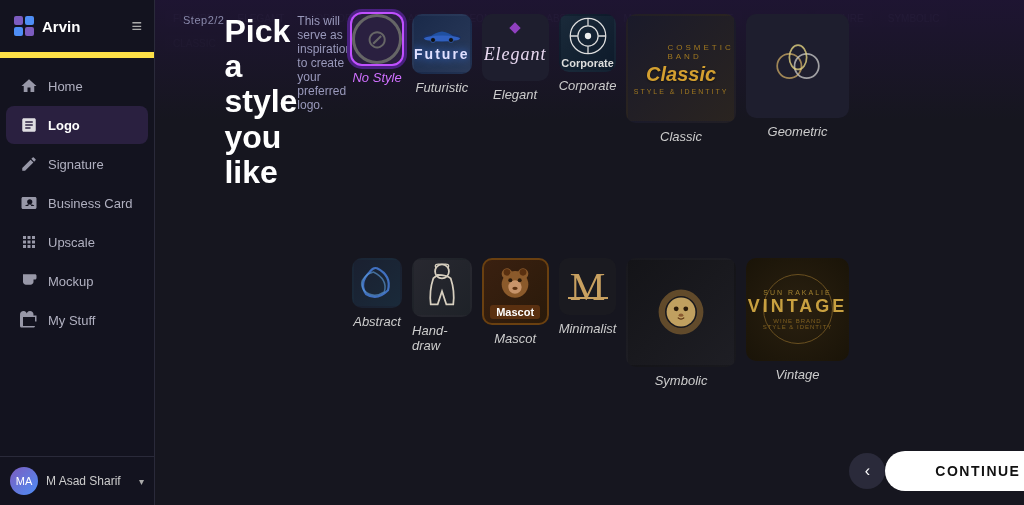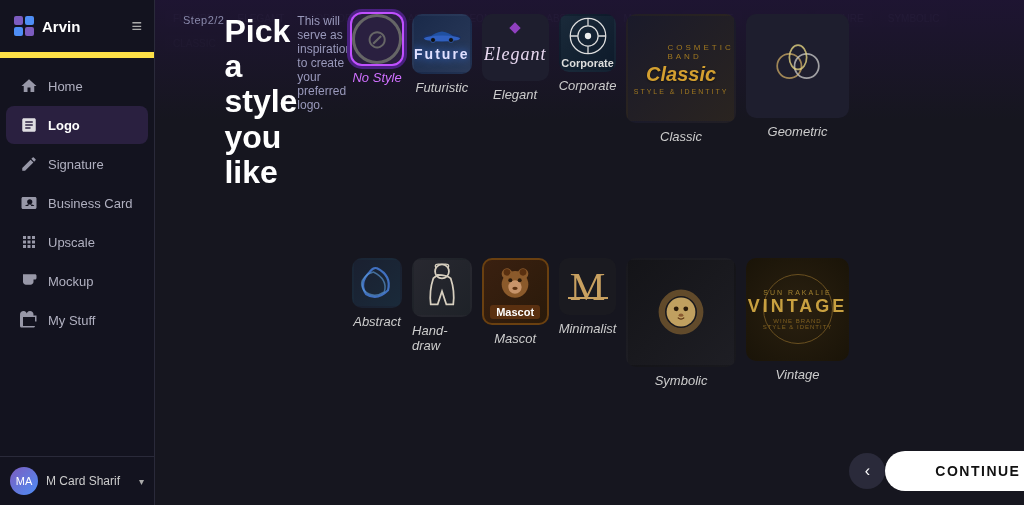--- a/index.html
+++ b/index.html
@@ -419,21 +419,21 @@
           <path d="M20 6h-2.18c.07-.44.18-.88.18-1.36 0-2.57-2.1-4.64-4.67-4.64-1.4 0-2.65.57-3.56 1.5L9 3.27 8.23 1.5C7.32.57 6.07 0 4.67 0 2.1 0 0 2.07 0 4.64c0 .48.11.92.18 1.36H0v14c0 1.1.9 2 2 2h16c1.1 0 2-.9 2-2v-6h2V6h-2zm0 14H4V8h16v12z"></path>
         </svg>
       <span>My Stuff</span>
     </div>
   </nav>
 
   <div class="sidebar-footer">
     <div class="avatar">
       <span>MA</span>
     </div>
-    <span class="user-name">M Card Sharif</span>
+    <span class="user-name">M Asad Sharif</span>
     <span class="chevron-down">▾</span>
   </div>
 </aside>
 
 <main class="main">
 
   <div class="bg-logos">
     <div class="bg-logos-inner">
       <span class="bg-logo-chip">FUTURE</span>
       <span class="bg-logo-chip">ELEGANT</span>

